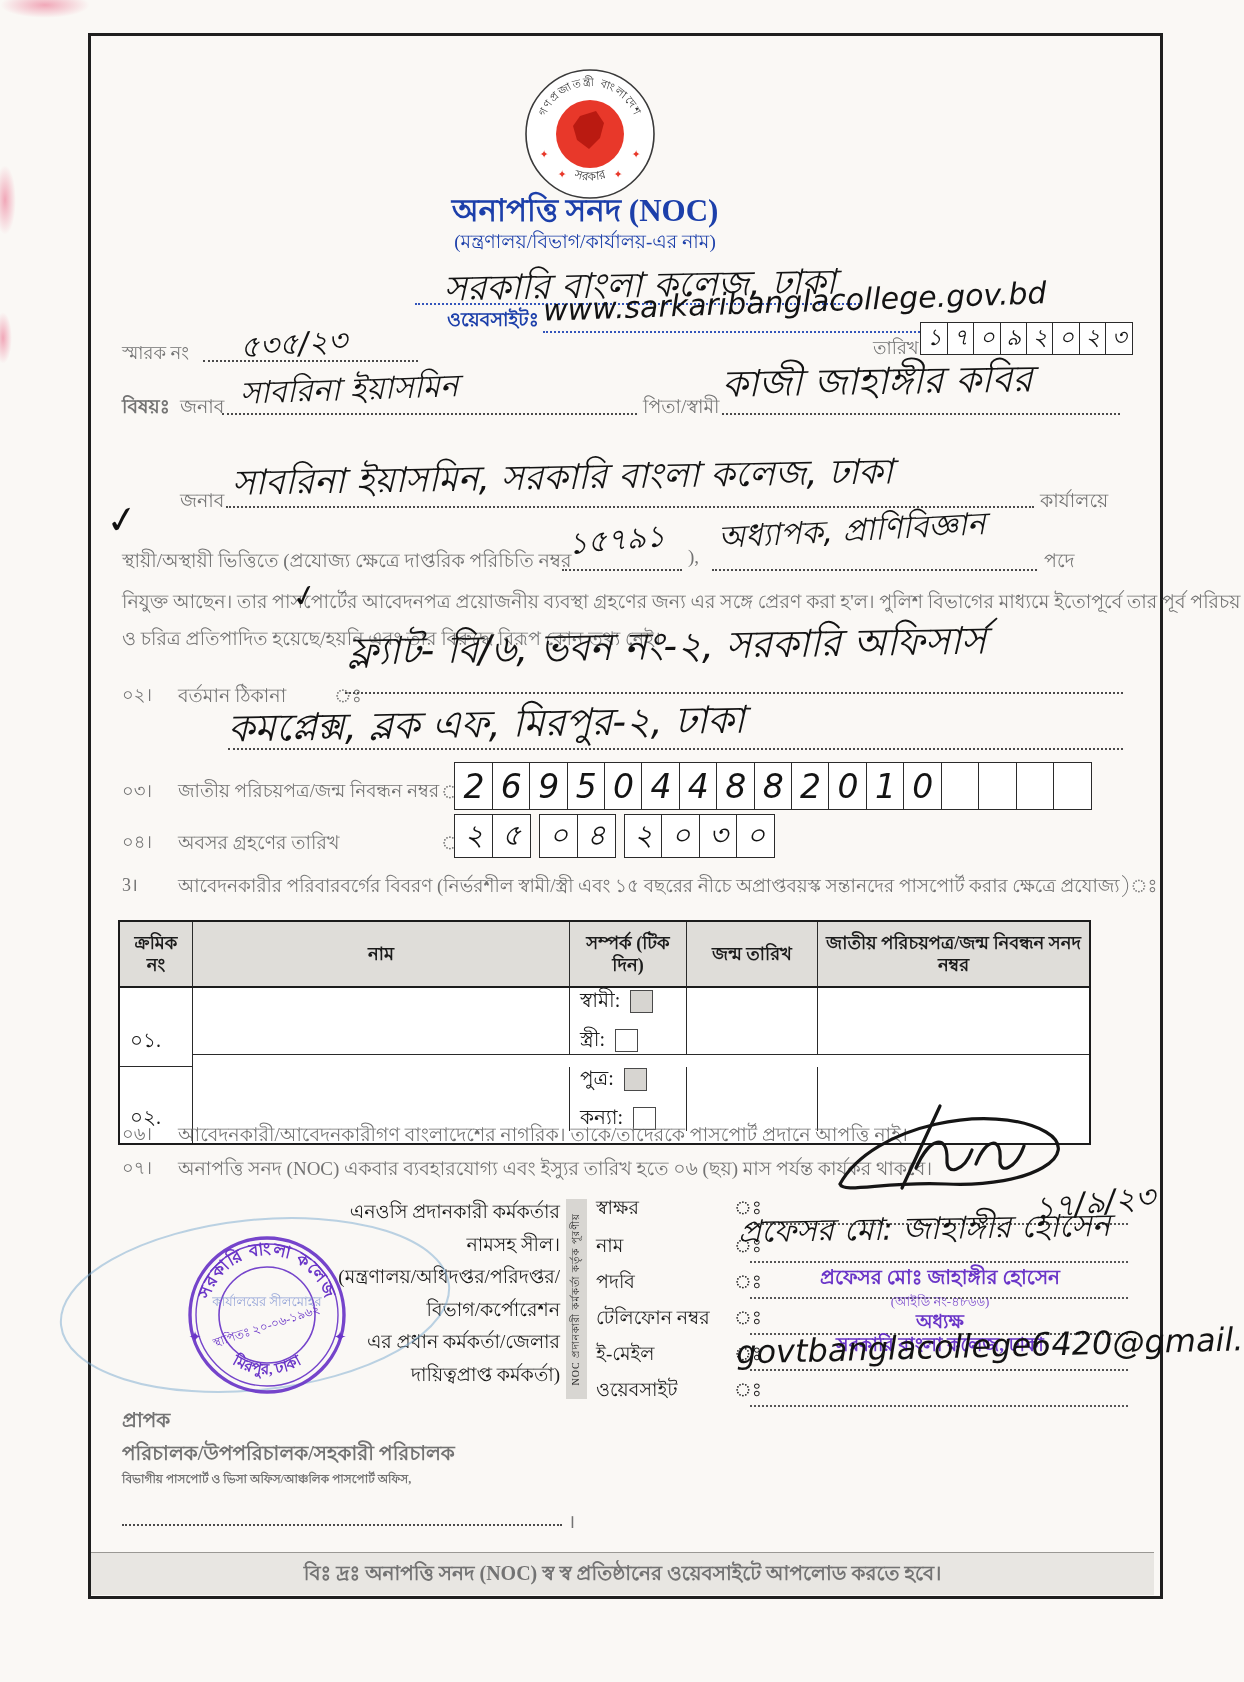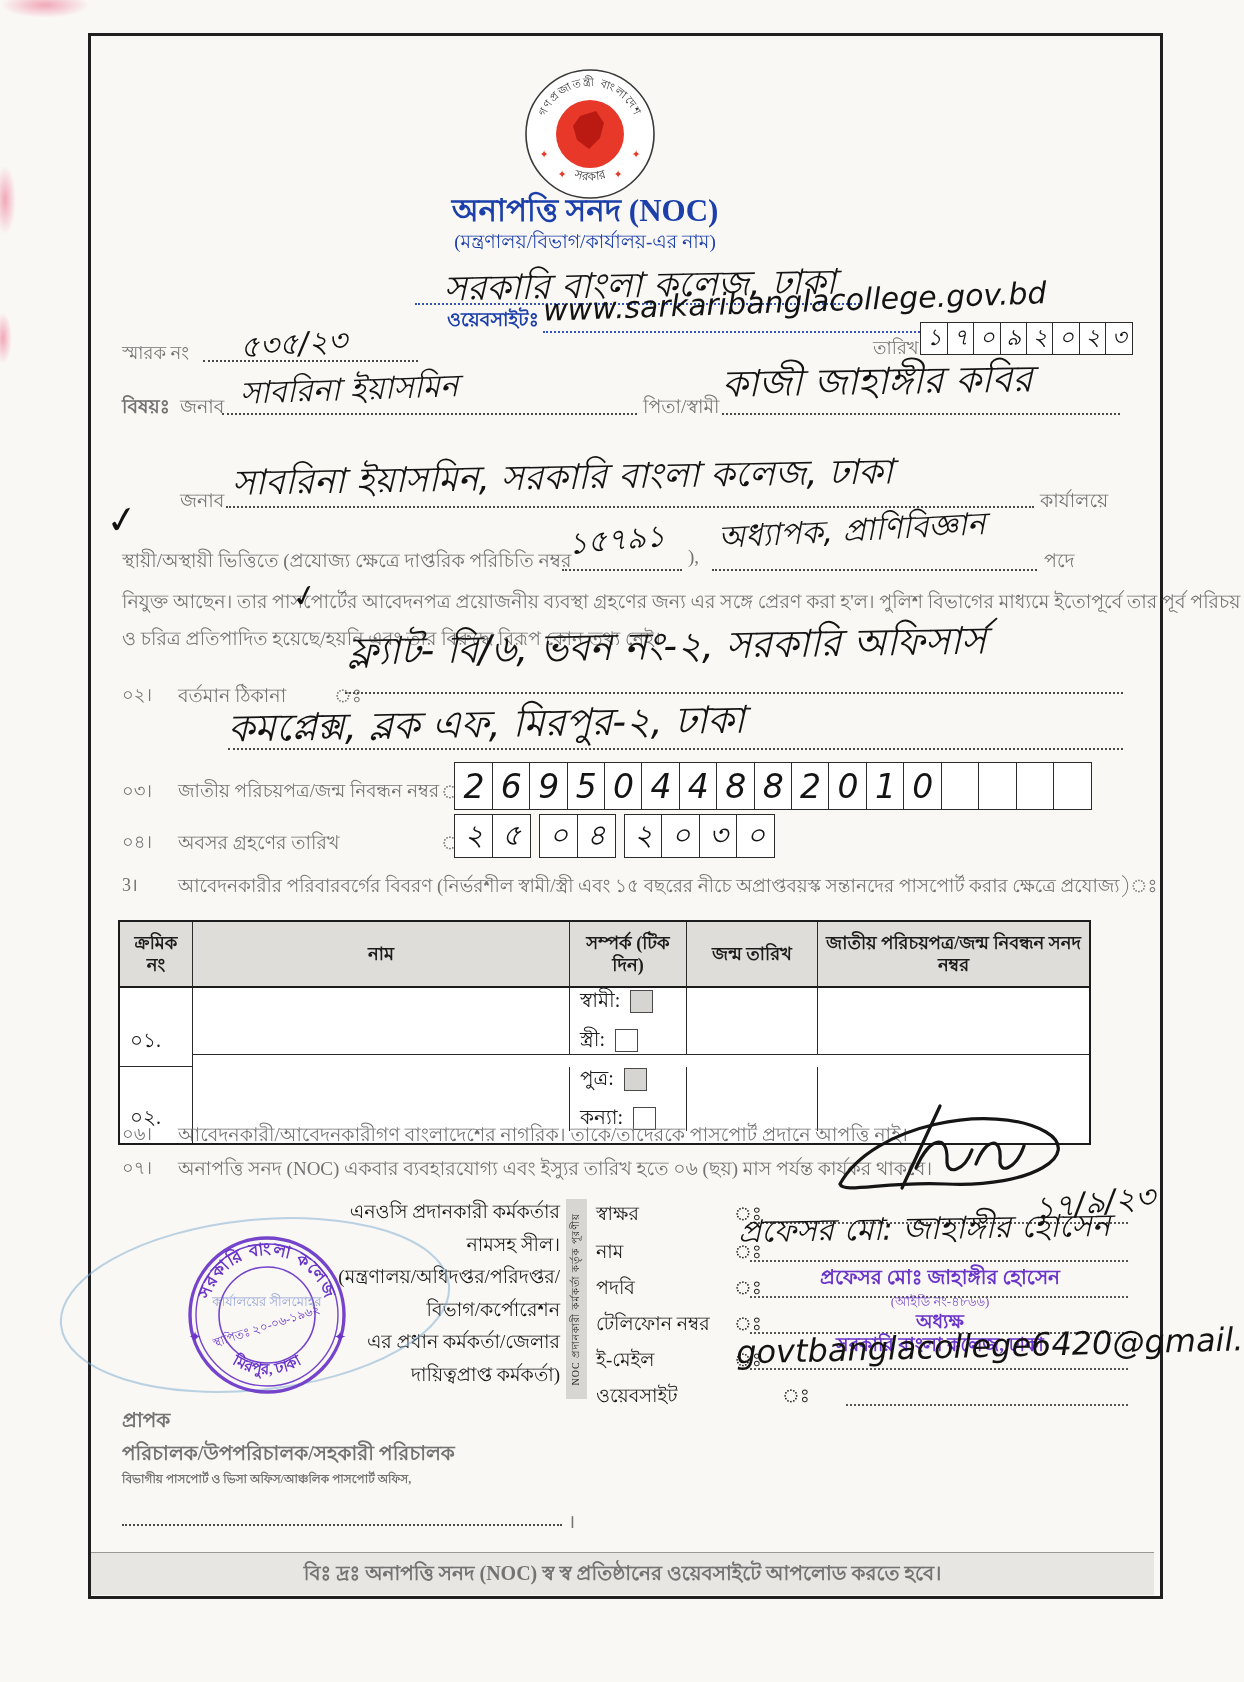--- a/index.html
+++ b/index.html
@@ -30,21 +30,21 @@
   .ftable .lastcol{border-right:none;}
   .ftable .lastrow{border-bottom:none;}
   .slcell{justify-content:flex-end !important;padding:4px 4px 8px 10px;}
   .relline{display:flex;align-items:center;gap:10px;padding:3px 0 3px 10px;}
   .box{width:21px;height:21px;border:1.5px solid #4a4a4a;background:#fff;}
   .box.grey{background:#d7d5d1;}
   .check{font-family:"DejaVu Sans",sans-serif;font-weight:bold;color:#111;}
   .vstrip{background:#d8d6d2;display:flex;align-items:center;justify-content:center;}
   .vtext{writing-mode:vertical-rl;transform:rotate(180deg);font-size:10px;color:#222;
          font-family:"Liberation Serif",serif;letter-spacing:1px;white-space:nowrap;}
-  .frow{position:absolute;left:596px;width:532px;display:flex;height:26px;}
+  .frow{position:absolute;left:596px;width:532px;display:flex;align-items:flex-end;height:26px;}
   .flabel{width:138px;font-size:19px;white-space:nowrap;}
   .fcolon{width:16px;font-size:19px;}
   .fdots{flex:1;border-bottom:2px dotted #555;height:23px;}
   .officer-left{text-align:right;font-size:19px;line-height:32.5px;}
   .officer-left span{display:block;white-space:nowrap;}
   .smudge{background:radial-gradient(ellipse at center,rgba(232,88,124,.5),rgba(232,88,124,0) 70%);}
   .footer-strip{background:#e8e6e2;border-top:1px solid #9a9894;display:flex;align-items:center;justify-content:center;}
 </style>
 </head>
 <body>
@@ -264,21 +264,21 @@
   <div class="frow" style="top:1309px;">
     <span class="flabel">টেলিফোন নম্বর</span>
     <span class="fcolon">ঃ</span>
       <span class="fdots"></span>
   </div>
   <div class="frow" style="top:1345px;">
     <span class="flabel">ই-মেইল</span>
     <span class="fcolon">ঃ</span>
       <span class="fdots"></span>
   </div>
-  <div class="frow" style="top:1381px;gap:48px;">
+  <div class="frow" style="top:1381px;">
     <span class="flabel">ওয়েবসাইট</span>
     <span class="fcolon">ঃ</span>
       <span class="fdots"></span>
   </div>
 
   <div class="abs hw" style="left:738px;top:1204px;font-size:31px;transform:rotate(-1deg);">প্রফেসর মো: জাহাঙ্গীর হোসেন</div>
   <div class="abs purple b" style="left:760px;top:1262px;width:360px;text-align:center;font-size:20px;font-family:'Liberation Serif',serif;">প্রফেসর মোঃ জাহাঙ্গীর হোসেন</div>
   <div class="abs purple" style="left:800px;top:1292px;width:280px;text-align:center;font-size:13px;opacity:.85;font-family:'Liberation Serif',serif;">(আইডি নং-৪৮৬৬)</div>
   <div class="abs purple b" style="left:840px;top:1307px;width:200px;text-align:center;font-size:19px;font-family:'Liberation Serif',serif;">অধ্যক্ষ</div>
   <div class="abs purple b" style="left:770px;top:1330px;width:340px;text-align:center;font-size:19px;font-family:'Liberation Serif',serif;">সরকারি বাংলা কলেজ, ঢাকা</div>

